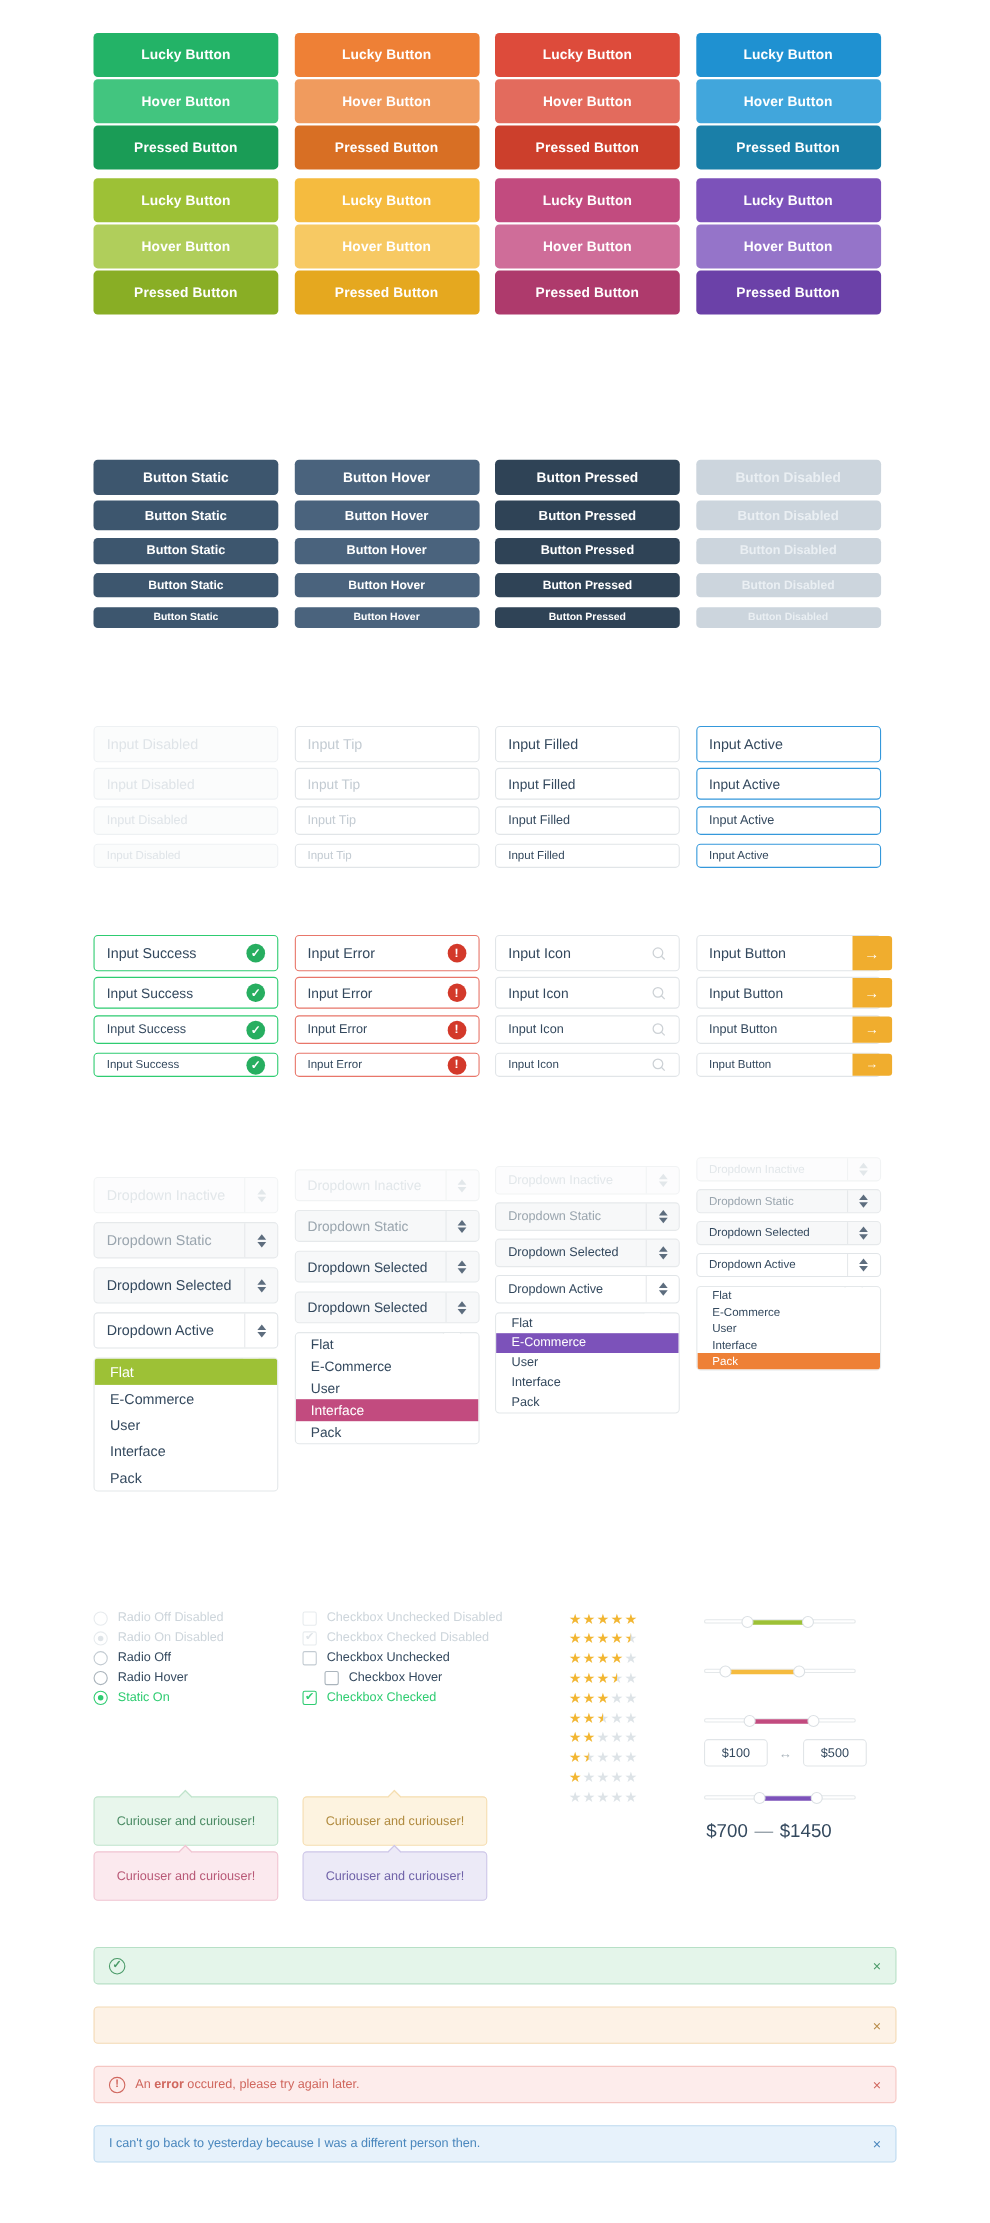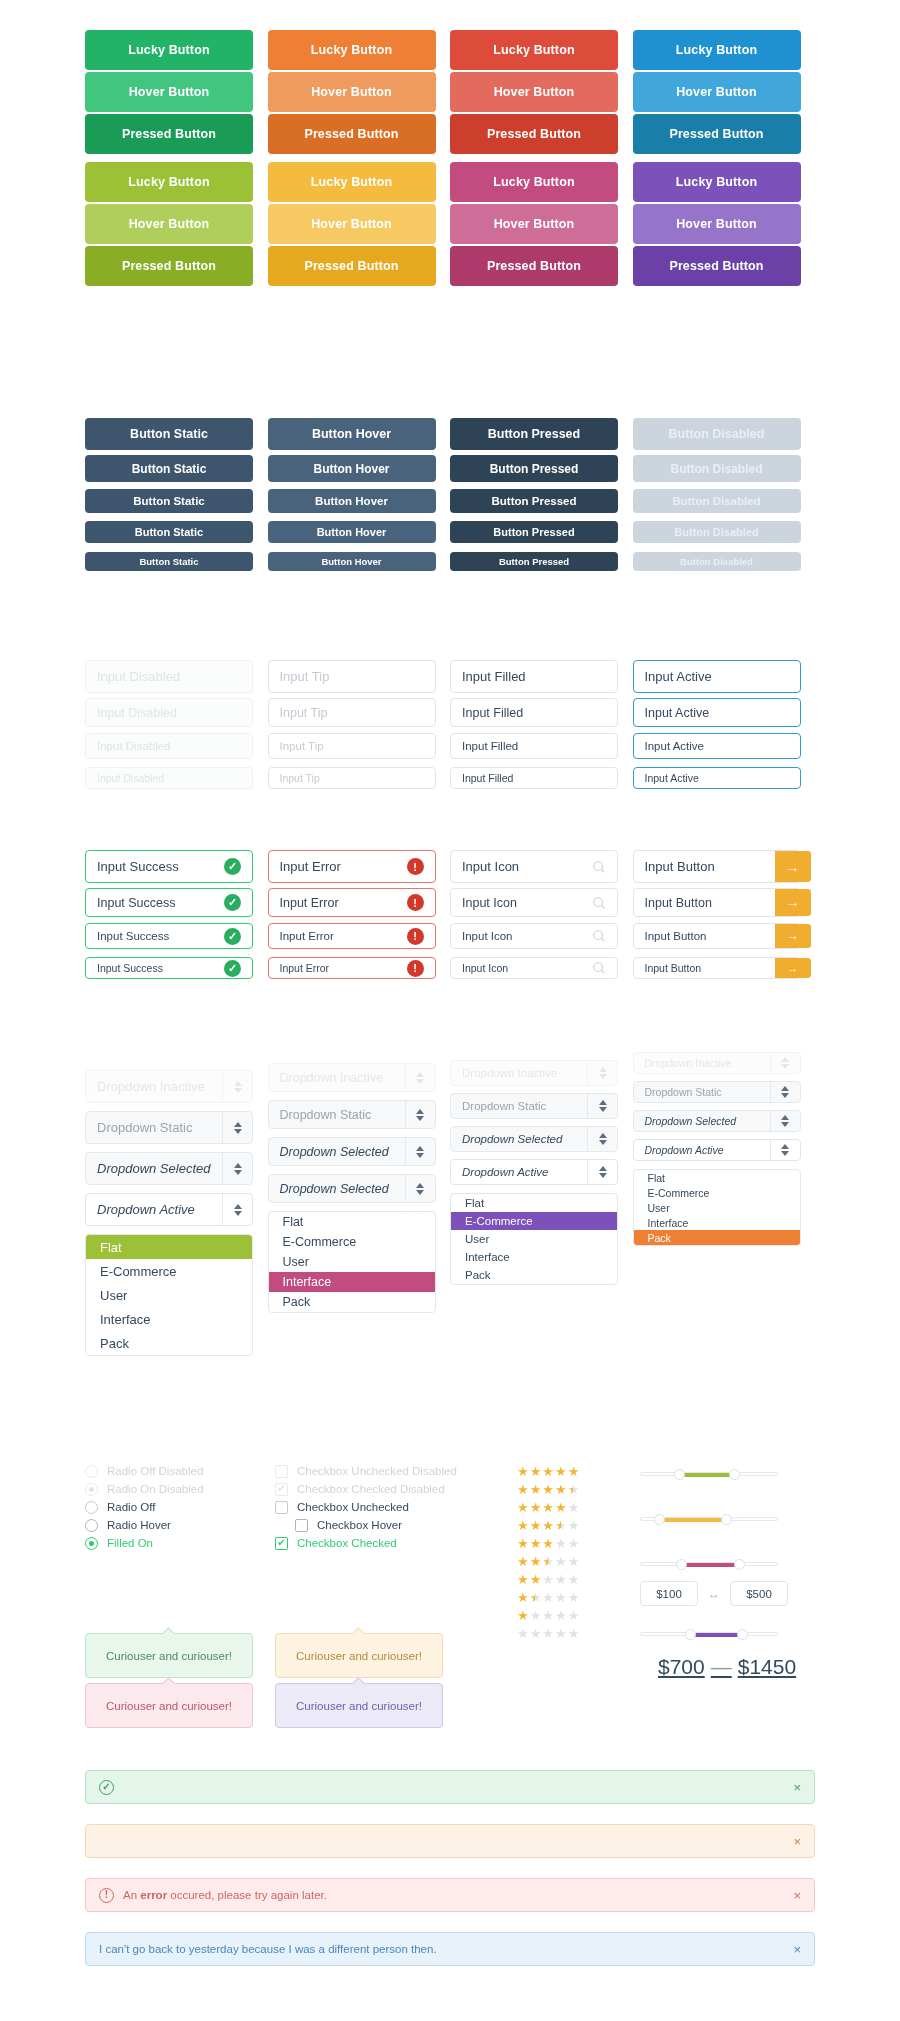--- a/index.html
+++ b/index.html
@@ -63,21 +63,21 @@
     background:#f0ad2e; color:#fff; border-radius:0 3px 3px 0; margin-right:-11px;
     font-size:14px; font-weight:bold; cursor:pointer;
   }
 
   
   .dd {
     display:flex; align-items:center; background:#f7f8f9;
     border:1px solid #e6e9eb; border-radius:4px; position:relative; cursor:pointer;
   }
   .dd .lbl { flex:1; padding:0 11px; color:#9aa5ae; white-space:nowrap; overflow:hidden;}
-  .dd.sel .lbl { color:#34495e;font-style:italic; }
+  .dd.sel .lbl { color:#34495e; }
   .dd.act { background:#fff; border-color:#e1e5e8; }
   .dd.act .lbl { color:#34495e; }
   .dd.inactive { background:#fcfcfd; border-color:#f1f3f4; }
   .dd.inactive .lbl { color:#e2e7ea; }
   .dd .spin {
     width:30px; align-self:stretch; border-left:1px solid #e6e9eb;
     display:flex; flex-direction:column; align-items:center; justify-content:center; gap:2px;
   }
   .dd.inactive .spin { border-left-color:#f1f3f4; }
   .ar-up, .ar-dn { width:0;height:0;border-left:4px solid transparent;border-right:4px solid transparent; }
@@ -687,21 +687,21 @@
           <span class="ctl-lbl">Radio Off</span>
         </div>
         <div class="ctrl" style="margin-bottom:6px;height:12px;">
           <span class="radio" style="border-color:#aab4bc;"></span>
           <span class="ctl-lbl">Radio Hover</span>
         </div>
         <div class="ctrl" style="margin-bottom:6px;height:12px;">
           <span class="radio" style="border-color:#2ecc71;">
             <span class="dot"></span>
           </span>
-          <span class="ctl-lbl on">Filled On</span>
+          <span class="ctl-lbl on">Static On</span>
         </div>
       </div>
     <div style="position:absolute;left:190px;top:0;width:230px;" id="checkbox-group">
         <div class="ctrl" style="margin-bottom:6px;height:12px;">
           <span class="cbx dis"></span>
           <span class="ctl-lbl dis">Checkbox Unchecked Disabled</span>
         </div>
         <div class="ctrl" style="margin-bottom:6px;height:12px;">
           <span class="cbx dis">✔</span>
           <span class="ctl-lbl dis">Checkbox Checked Disabled</span>
@@ -814,21 +814,21 @@
           <div class="track"></div>
           <div class="fill" style="left:36%;width:38%;background:#7c52ba;"></div>
           <div class="knob" style="left:calc(36% - 5px);"></div>
           <div class="knob" style="left:calc(74% - 5px);"></div>
         </div>
         <div style="position:absolute;left:0;top:116px;display:flex;align-items:center;gap:10px;">
           <div class="pricebox">$100</div>
           <span style="color:#aab4bc;font-size:12px;">↔</span>
           <div class="pricebox">$500</div>
         </div>
-        <div style="position:absolute;left:18px;top:190px;font-size:21px;color:#34495e;white-space:nowrap;text-decoration:underline;"><span>$700</span><span style="margin:0 6px;color:#8f9aa3;">—</span><span>$1450</span></div>
+        <div style="position:absolute;left:2px;top:190px;font-size:17px;color:#34495e;white-space:nowrap;"><span>$700</span><span style="margin:0 6px;color:#8f9aa3;">—</span><span>$1450</span></div>
       </div>
     <div style="position:absolute;left:0;top:168px;width:420px;" id="tooltip-group">
         <div class="tip" style="position: absolute; left: 0px; top: 0px; width: 168px; background: rgb(232, 246, 236); border: 1px solid rgb(191, 227, 203); color: rgb(74, 138, 99); --b: #bfe3cb;">Curiouser and curiouser!<span style="position:absolute;left:50%;margin-left:-5px;top:-5px;width:9px;height:9px;transform:rotate(45deg);background:#e8f6ec;border-left:1px solid #bfe3cb;border-top:1px solid #bfe3cb;"></span></div>
         <div class="tip" style="position: absolute; left: 190px; top: 0px; width: 168px; background: rgb(253, 243, 224); border: 1px solid rgb(245, 221, 176); color: rgb(176, 138, 62); --b: #f5ddb0;">Curiouser and curiouser!<span style="position:absolute;left:50%;margin-left:-5px;top:-5px;width:9px;height:9px;transform:rotate(45deg);background:#fdf3e0;border-left:1px solid #f5ddb0;border-top:1px solid #f5ddb0;"></span></div>
         <div class="tip" style="position: absolute; left: 0px; top: 50px; width: 168px; background: rgb(251, 233, 238); border: 1px solid rgb(240, 196, 209); color: rgb(184, 88, 118); --b: #f0c4d1;">Curiouser and curiouser!<span style="position:absolute;left:50%;margin-left:-5px;top:-5px;width:9px;height:9px;transform:rotate(45deg);background:#fbe9ee;border-left:1px solid #f0c4d1;border-top:1px solid #f0c4d1;"></span></div>
         <div class="tip" style="position: absolute; left: 190px; top: 50px; width: 168px; background: rgb(236, 234, 247); border: 1px solid rgb(205, 198, 232); color: rgb(111, 98, 168); --b: #cdc6e8;">Curiouser and curiouser!<span style="position:absolute;left:50%;margin-left:-5px;top:-5px;width:9px;height:9px;transform:rotate(45deg);background:#eceaf7;border-left:1px solid #cdc6e8;border-top:1px solid #cdc6e8;"></span></div>
       </div>
   </div>
 
   <div class="sec" id="alerts" style="top:1770px; left:85px; width:730px;">

